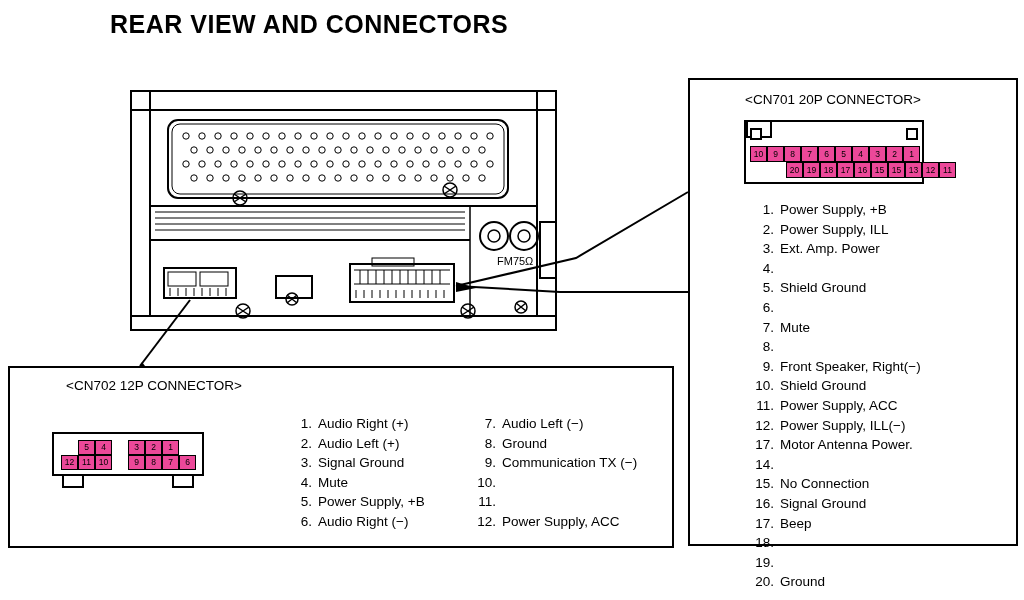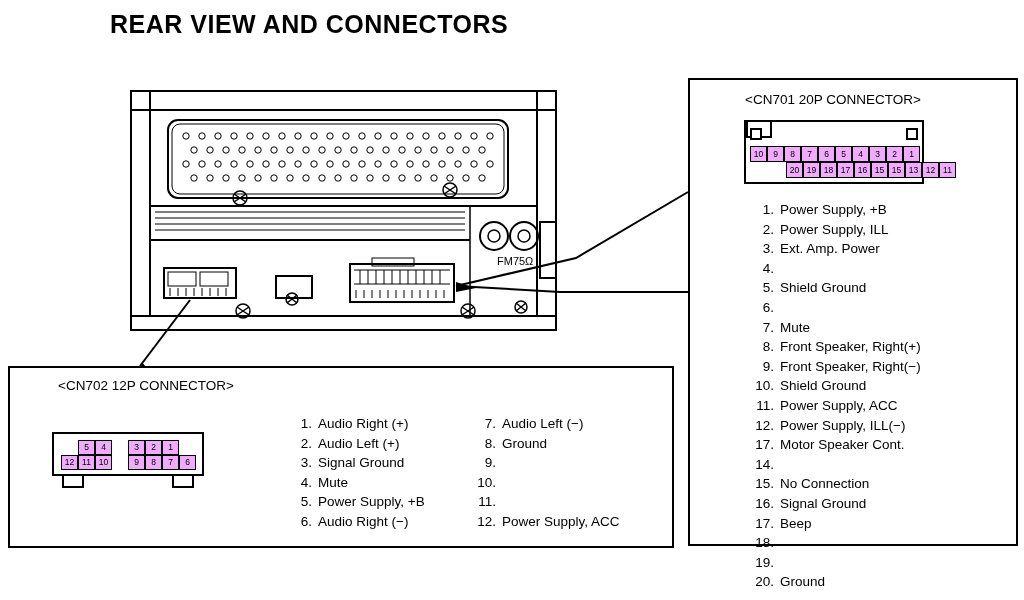--- a/index.html
+++ b/index.html
@@ -78,21 +78,21 @@
   }
 
   
   #cn702-panel {
     left: 8px;
     top: 366px;
     width: 666px;
     height: 182px;
   }
   #cn702-title {
-    left: 58px;
+    left: 66px;
     top: 378px;
     font-size: 13.5px;
   }
   #cn702-list-a {
     left: 286px;
     top: 414px;
   }
   #cn702-list-b {
     left: 470px;
     top: 414px;
@@ -115,21 +115,21 @@
     box-sizing: border-box;
   }
   .cell {
     border: 1px solid #000;
     box-sizing: border-box;
     font-size: 8.5px;
     line-height: 1;
     display: flex;
     align-items: center;
     justify-content: center;
-    background: #f0abfc;
+    background: #ec4899;
     font-family: "Liberation Sans", sans-serif;
   }
 
   
   #cn701-conn .conn-outer { width: 180px; height: 64px; }
   #cn701-conn .cell { width: 17px; height: 16px; }
   #cn701-conn .conn-cells { position: absolute; left: 4px; }
   #cn701-conn .row-top { top: 24px; }
   #cn701-conn .row-bot { top: 40px; padding-left: 36px; }
   #cn701-conn .tab-notch {
@@ -422,41 +422,40 @@
       <div class="pinrow">
         <span class="pinnum">6.</span>
         <span></span>
       </div>
       <div class="pinrow">
         <span class="pinnum">7.</span>
         <span>Mute</span>
       </div>
       <div class="pinrow">
         <span class="pinnum">8.</span>
-        <span>Front Speaker, Right(+)</span>
       </div>
       <div class="pinrow">
         <span class="pinnum">9.</span>
         <span>Front Speaker, Right(−)</span>
       </div>
       <div class="pinrow">
         <span class="pinnum">10.</span>
         <span>Shield Ground</span>
       </div>
       <div class="pinrow">
         <span class="pinnum">11.</span>
         <span>Power Supply, ACC</span>
       </div>
       <div class="pinrow">
         <span class="pinnum">12.</span>
         <span>Power Supply, ILL(−)</span>
       </div>
       <div class="pinrow">
         <span class="pinnum">17.</span>
-        <span>Motor Speaker Cont.</span>
+        <span>Motor Antenna Power.</span>
       </div>
       <div class="pinrow">
         <span class="pinnum">14.</span>
         <span></span>
       </div>
       <div class="pinrow">
         <span class="pinnum">15.</span>
         <span>No Connection</span>
       </div>
       <div class="pinrow">
@@ -539,20 +538,21 @@
       <div class="pinrow">
         <span class="pinnum">7.</span>
         <span>Audio Left (−)</span>
       </div>
       <div class="pinrow">
         <span class="pinnum">8.</span>
         <span>Ground</span>
       </div>
       <div class="pinrow">
         <span class="pinnum">9.</span>
+        <span>Communication TX (−)</span>
       </div>
       <div class="pinrow">
         <span class="pinnum">10.</span>
       </div>
       <div class="pinrow">
         <span class="pinnum">11.</span>
         <span></span>
       </div>
       <div class="pinrow">
         <span class="pinnum">12.</span>

